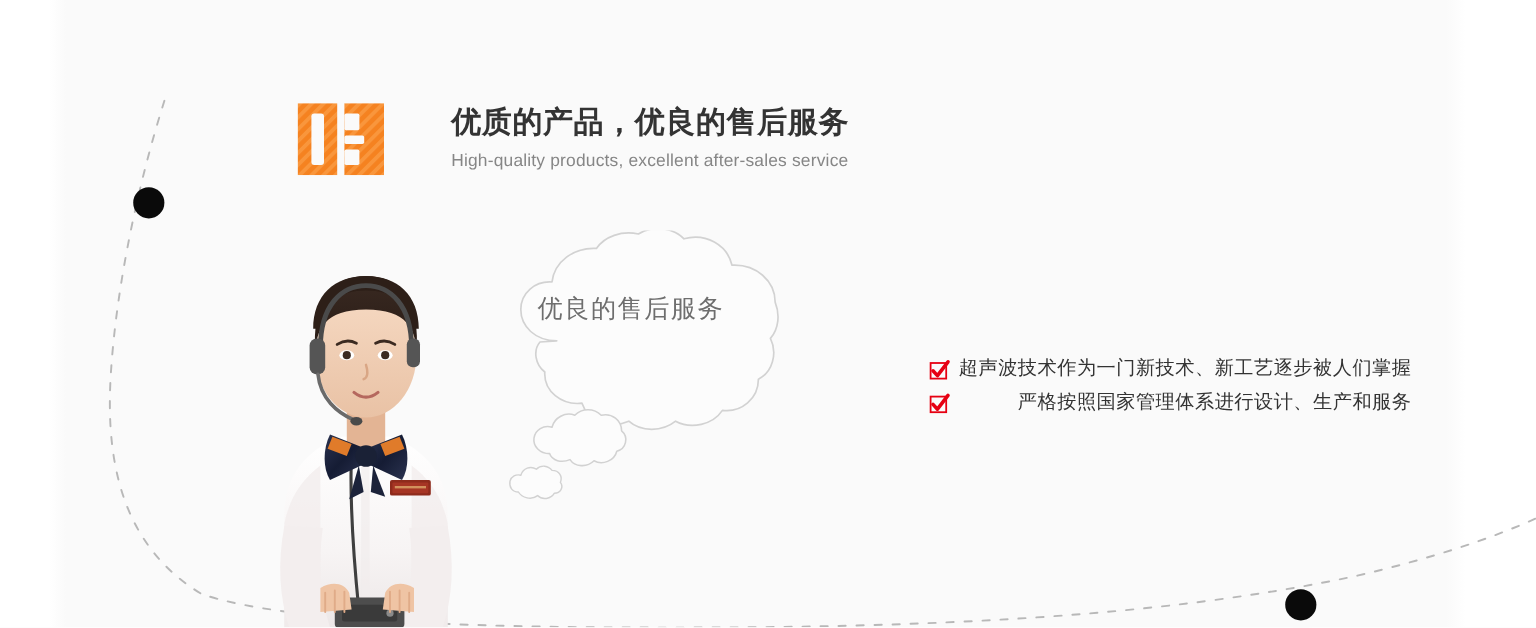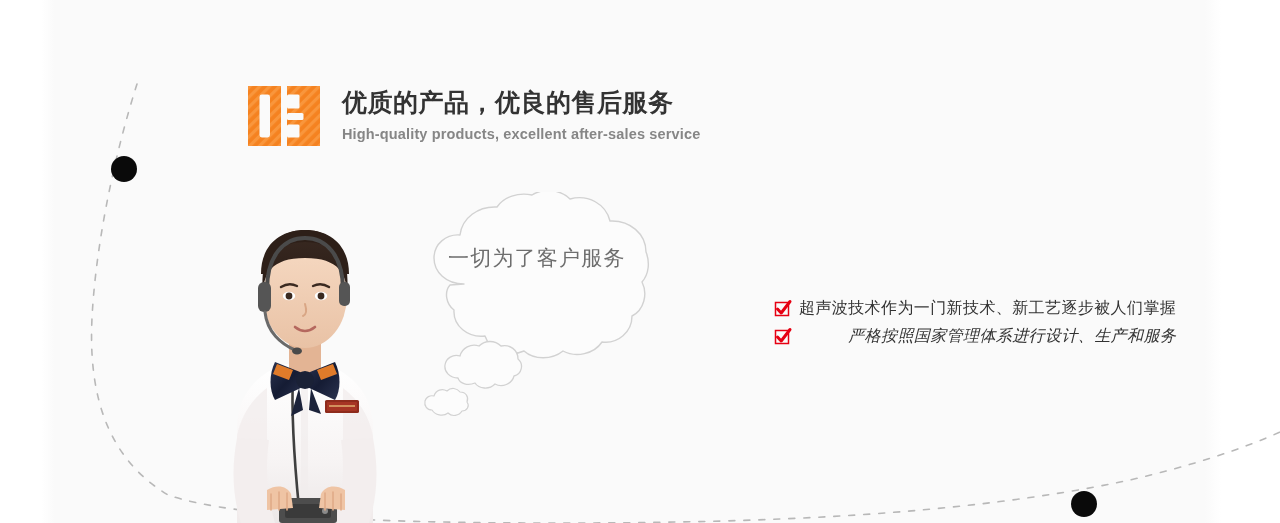--- a/index.html
+++ b/index.html
@@ -34,47 +34,47 @@
   .dot::after{
     content:"";position:absolute;left:-9px;top:-9px;width:44px;height:44px;
     border-radius:50%;
     background:radial-gradient(circle,rgba(120,120,120,0.30) 0%,rgba(150,150,150,0.18) 45%,rgba(255,255,255,0) 72%);
     z-index:-1;
   }
   #dot-top{left:111px;top:156px;}
   #dot-bottom{left:1071px;top:491px;}
 
   
-  .heading{position:absolute;left:248px;top:86px;display:flex;align-items:flex-start;}
+  .heading{position:absolute;left:248px;top:86px;display:flex;align-items:flex-start;gap:34px;}
   .num-badge{position:relative;width:72px;height:60px;margin-right:22px;flex:0 0 auto;}
   .num-badge svg{display:block;}
   .heading-text{padding-top:2px;}
   .heading-title{
     font-size:25px;font-weight:bold;color:#333333;letter-spacing:.5px;
     line-height:1.15;white-space:nowrap;
   }
   .heading-sub{
     margin-top:9px;font-size:14.5px;color:#868686;letter-spacing:.15px;
-    white-space:nowrap;font-weight:bold;
+    white-space:nowrap;font-weight:normal;
   }
 
   
   .agent{position:absolute;left:175px;top:178px;width:260px;height:345px;}
 
   
   .cloud-wrap{position:absolute;left:396px;top:192px;width:300px;height:240px;}
   .cloud-text{
     position:absolute;left:52px;top:48px;width:210px;
     font-size:21px;color:#6e6e6e;line-height:1.75;letter-spacing:1.2px;
   }
 
   
   .checklist{position:absolute;left:775px;top:300px;}
   .check-row{display:flex;align-items:center;margin-bottom:12px;justify-content:space-between;}
-  .check-row:last-child{margin-bottom:0;font-style:italic;}
+  .check-row:last-child{margin-bottom:0;}
   .check-box{position:relative;width:13px;height:13px;flex:0 0 auto;margin-right:11px;}
   .check-box svg{position:absolute;left:-2px;top:-4px;display:block;}
   .check-label{font-size:16px;color:#333333;letter-spacing:.4px;line-height:1;white-space:nowrap;}
 </style>
 </head>
 <body>
 
 <div class="stage">
 
   <div class="canvas-bg"></div>
@@ -232,21 +232,21 @@
       <g>
         <path d="M36,218 C31,218 28,214 29,209 C30,205 34,203 38,204
                  C40,198 46,196 51,199 C55,195 61,196 64,200
                  C70,200 73,205 71,210
                  C74,214 71,219 66,219
                  C63,224 56,225 52,221
                  C47,225 39,223 36,218 Z" fill="#fcfcfc" stroke="#d2d2d2" stroke-width="1.2" stroke-linejoin="round"></path>
       </g>
     </svg>
     <div class="cloud-text">
-      <div>一切为了客户服务</div>
+      <div>优良的售后服务</div>
     </div>
   </div>
 
   <div class="checklist">
 
     <div class="check-row">
       <span class="check-box">
         <svg width="20" height="20" viewBox="0 0 20 20" xmlns="http://www.w3.org/2000/svg">
           <rect x="2.5" y="4.5" width="13" height="13" fill="none" stroke="#E60012" stroke-width="1.5"></rect>
           <path d="M4.5,11 L8.2,15 L17,3.5" fill="none" stroke="#E60012" stroke-width="3" stroke-linecap="round" stroke-linejoin="round"></path>

